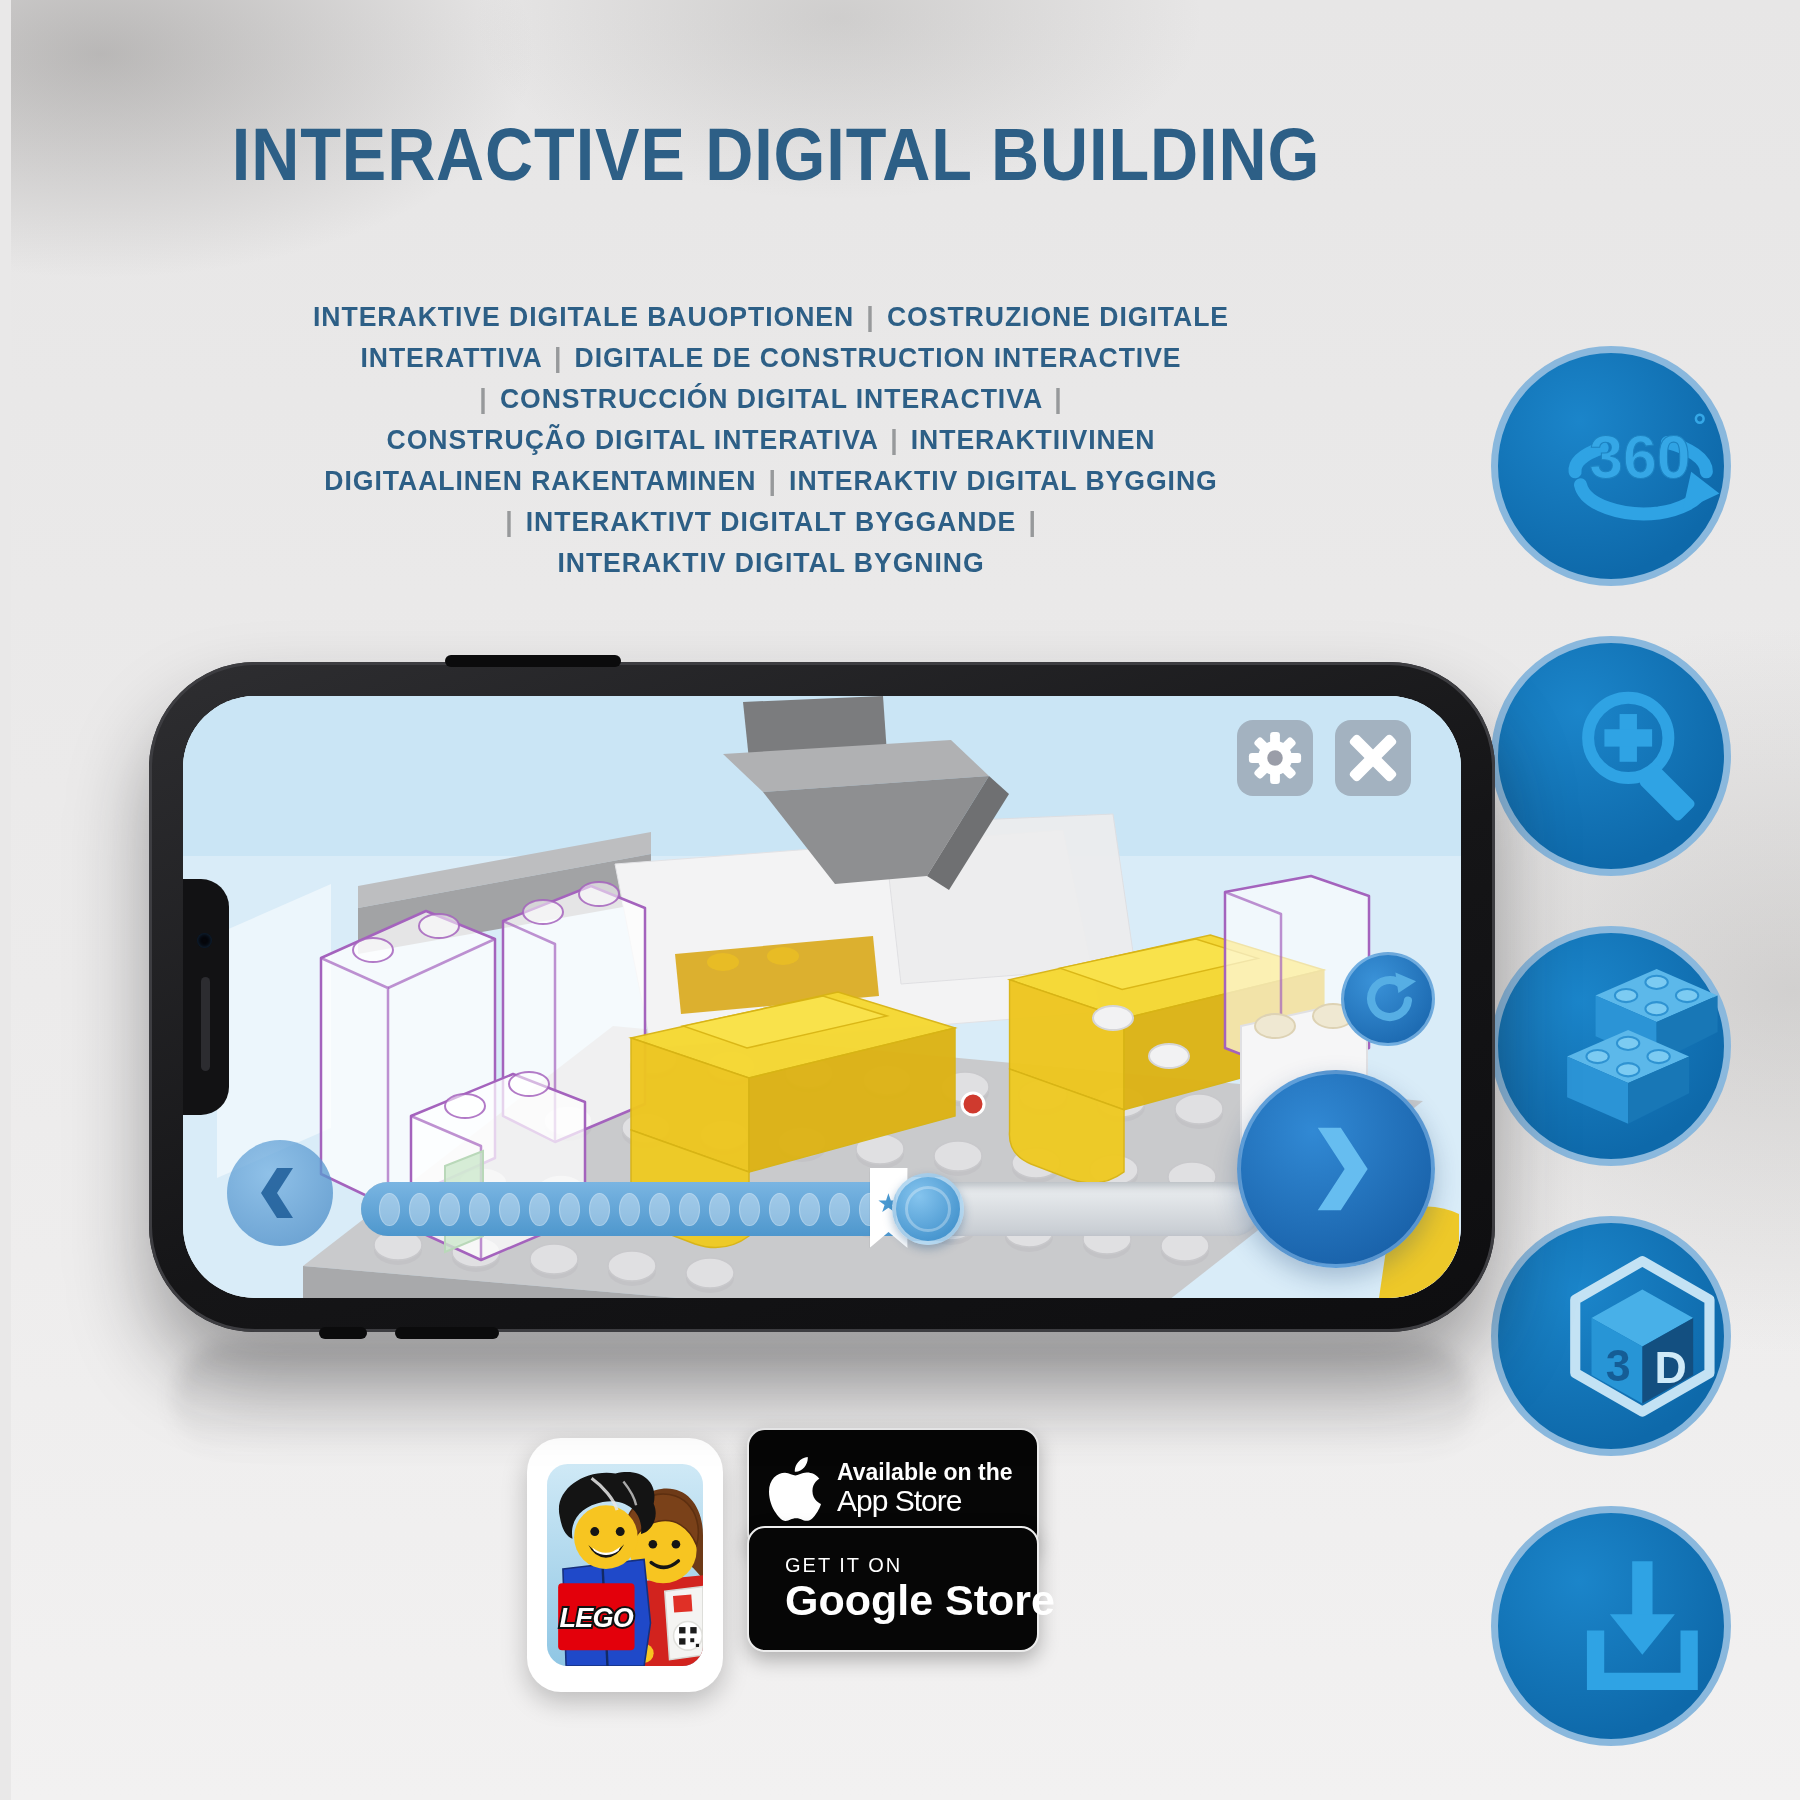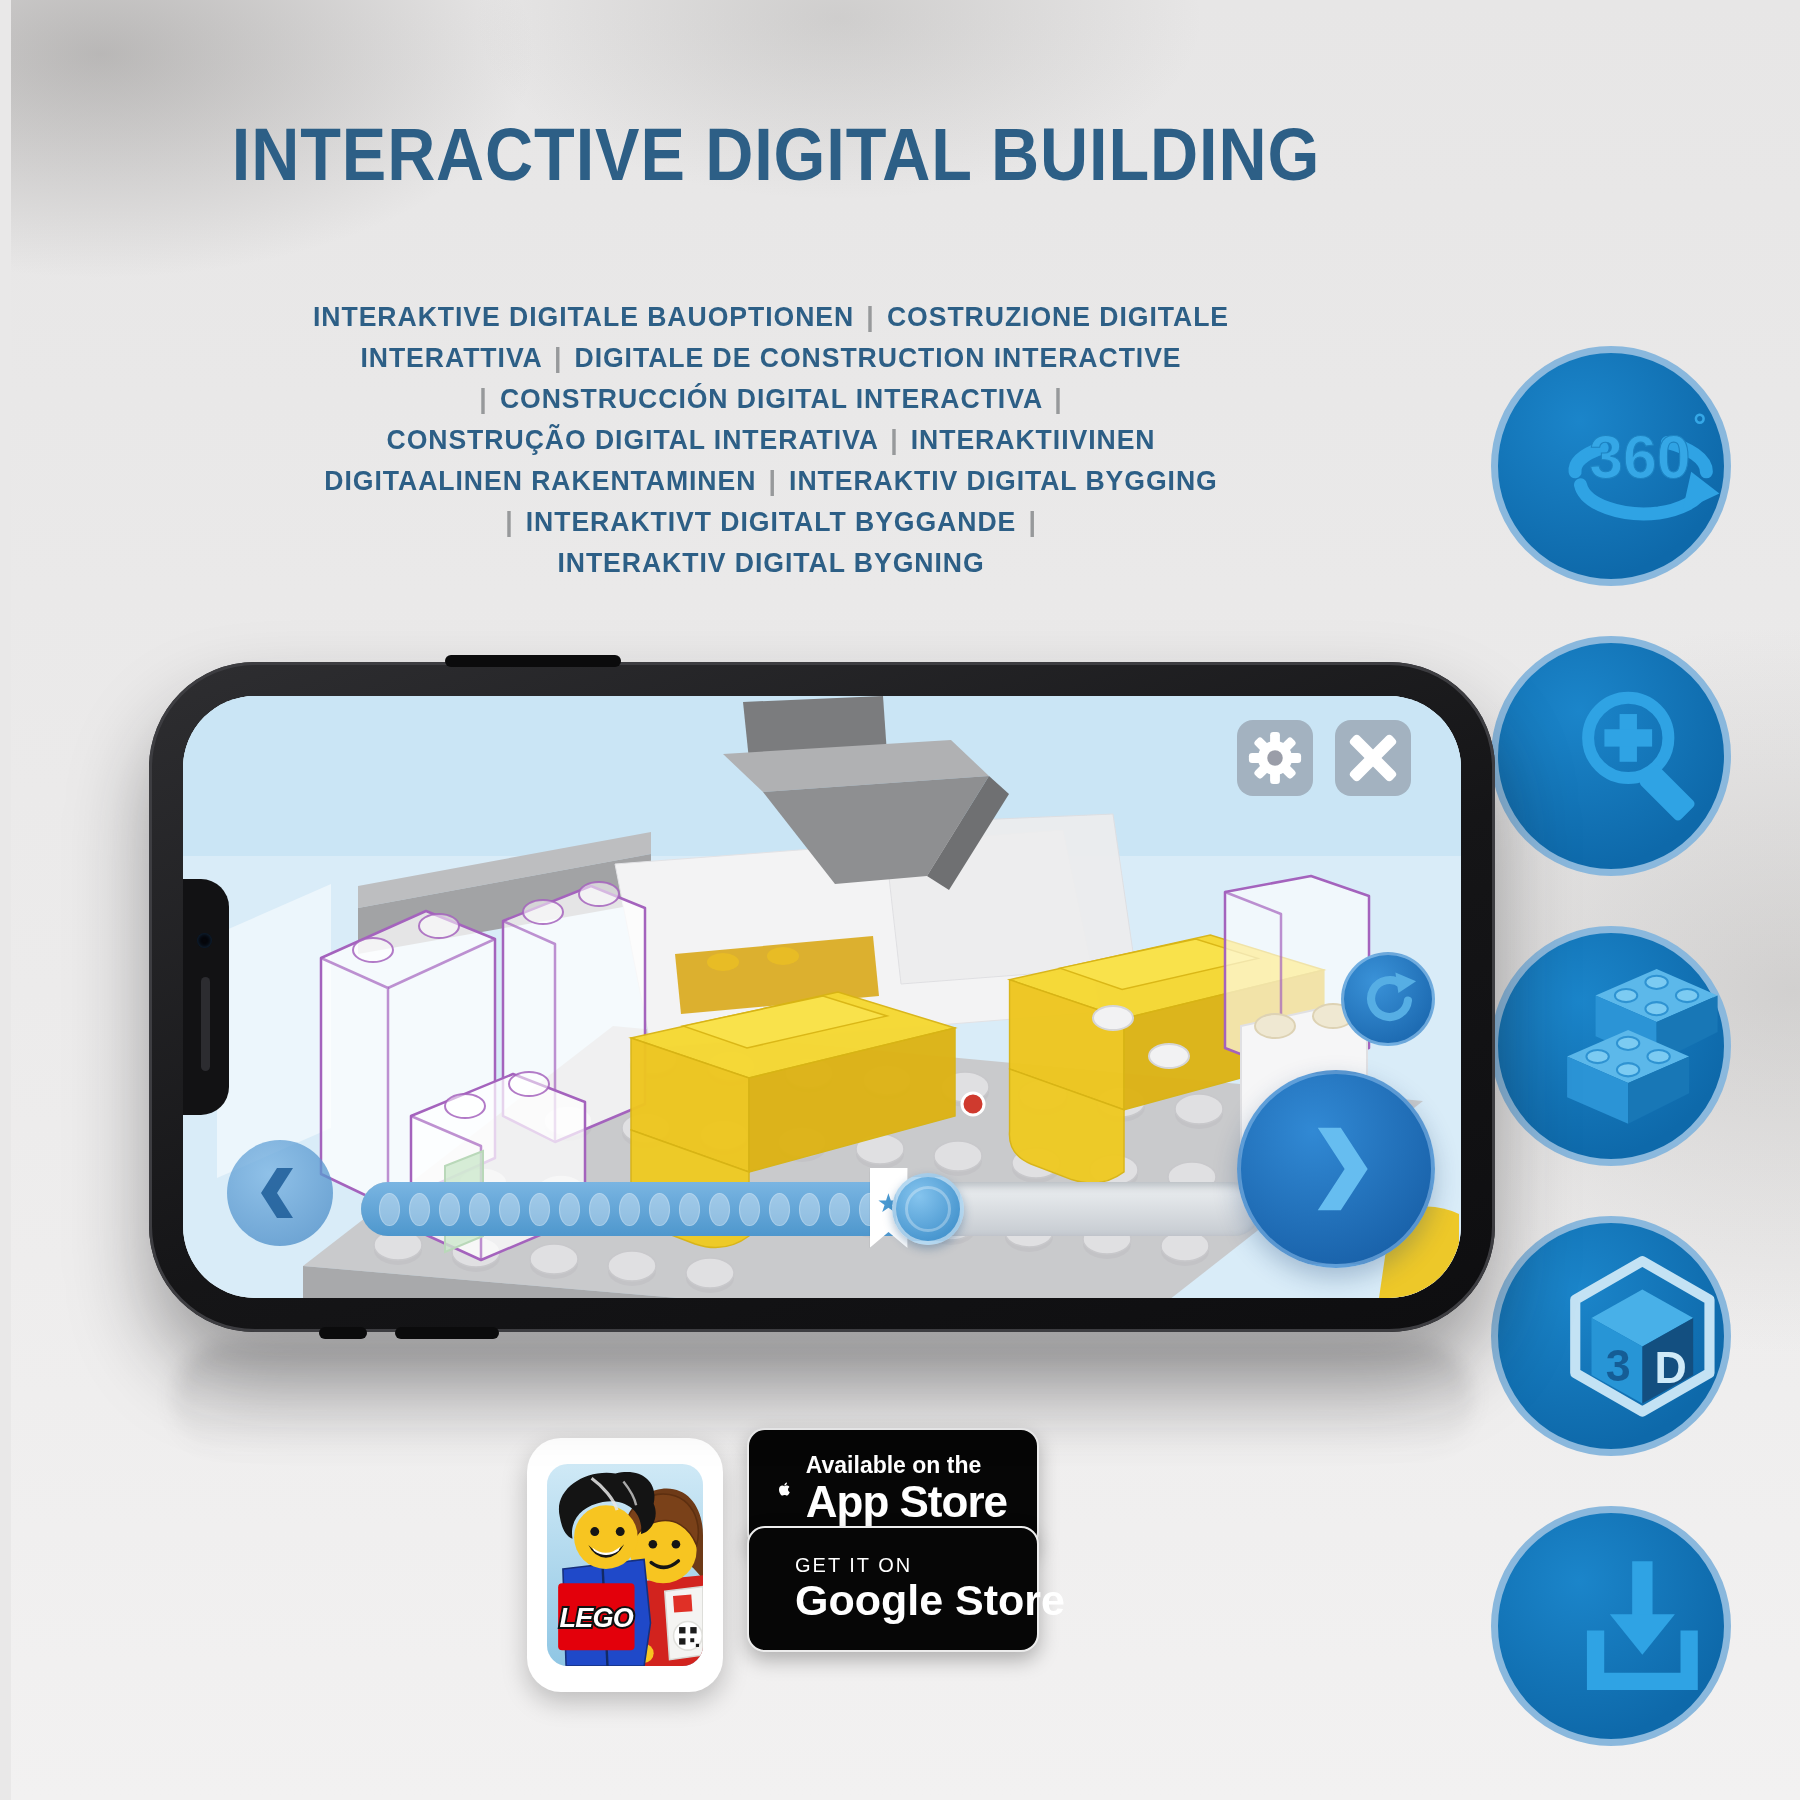--- a/index.html
+++ b/index.html
@@ -120,28 +120,28 @@
   }
 
   
   .appicon{
     position:absolute;left:516px;top:1438px;width:196px;height:254px;border-radius:34px;
     background:#fff;box-shadow:0 10px 26px rgba(0,0,0,.22);padding:20px;box-sizing:border-box;z-index:3;
   }
   .appicon svg{width:100%;height:100%;display:block;}
   .badge{
     position:absolute;left:736px;width:292px;background:#060606;border:2px solid #ededed;
-    border-radius:18px;display:flex;align-items:center;padding:0 30px;box-sizing:border-box;
+    border-radius:18px;display:flex;align-items:center;padding:0 20px;box-sizing:border-box;
     color:#fff;gap:16px;box-shadow:0 8px 20px rgba(0,0,0,.28);z-index:3;
   }
   .badge.apple{top:1428px;height:122px;}
   .badge.gplay{top:1526px;height:126px;}
   .badge .txt{display:flex;flex-direction:column;line-height:1.08;white-space:nowrap;}
   .apple .tag{font-size:23px;font-weight:700;}
-  .apple .store{font-size:44px;font-weight:700;letter-spacing:-1px;}
+  .apple .store{font-size:30px;font-weight:400;letter-spacing:-1px;}
   .gplay .tag{font-size:20px;letter-spacing:2px;font-weight:400;}
   .gplay .store{font-size:43px;font-weight:700;letter-spacing:0;}
 </style>
 </head>
 <body>
 
 <div class="stage">
 
   <div class="title">INTERACTIVE DIGITAL BUILDING</div>
   <div class="subtitle">

